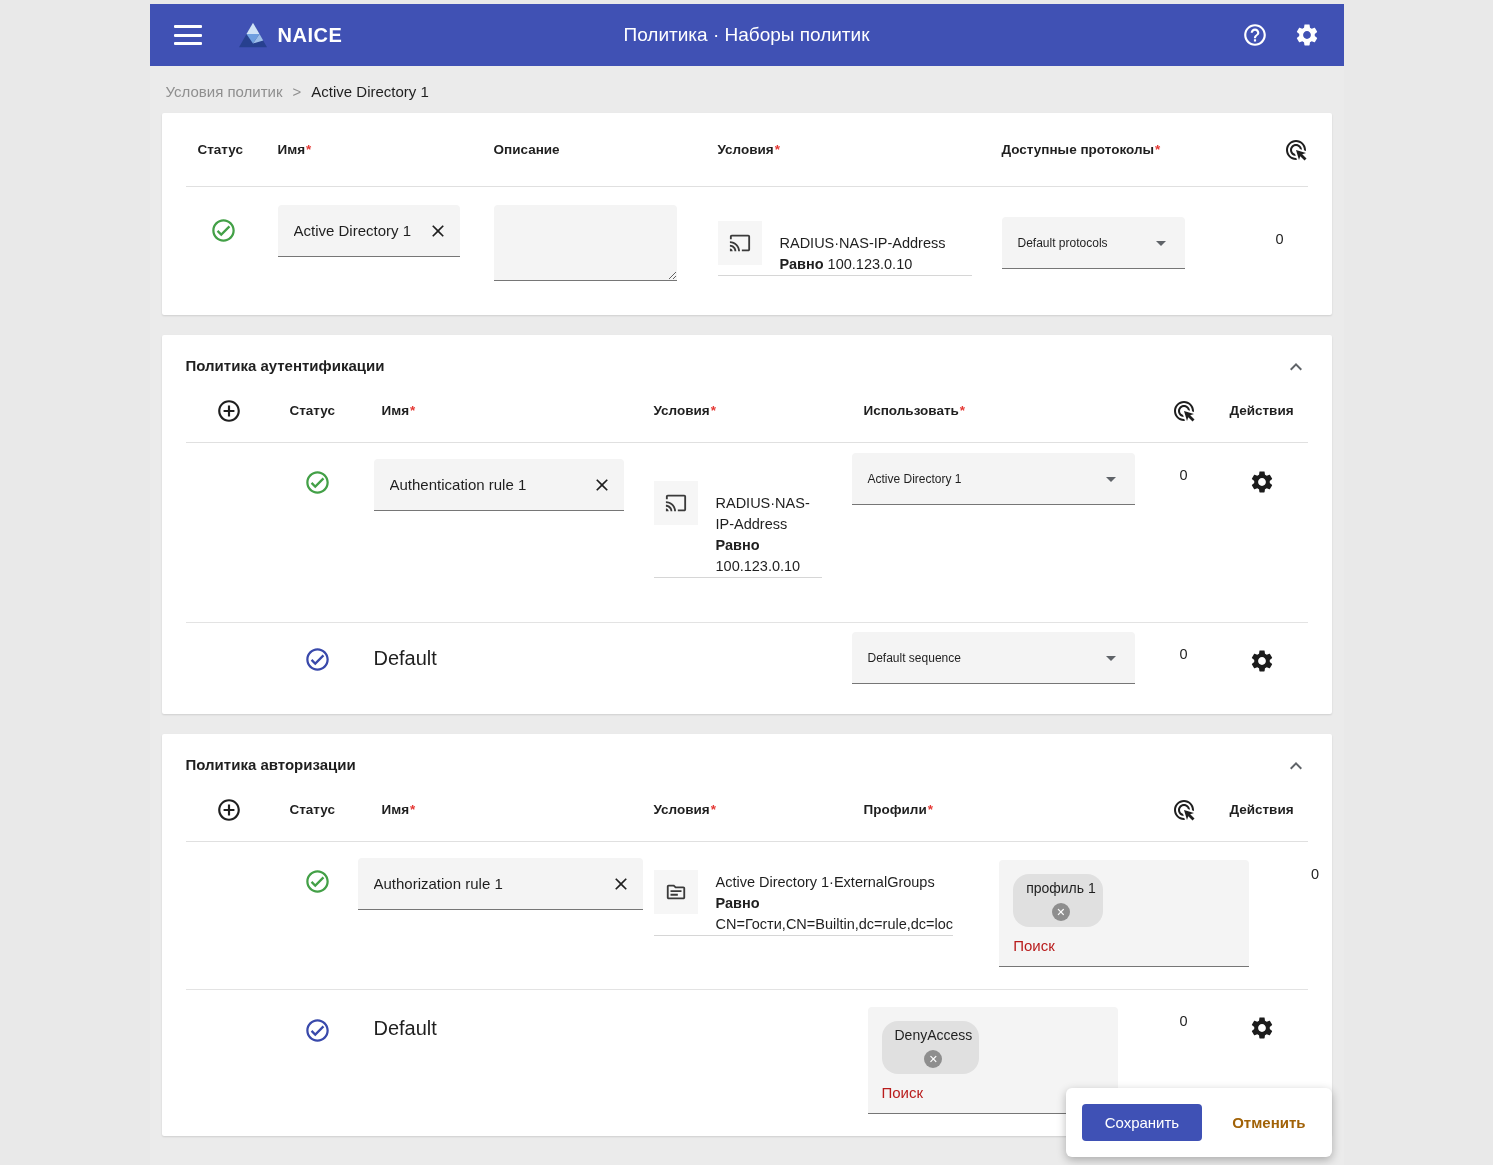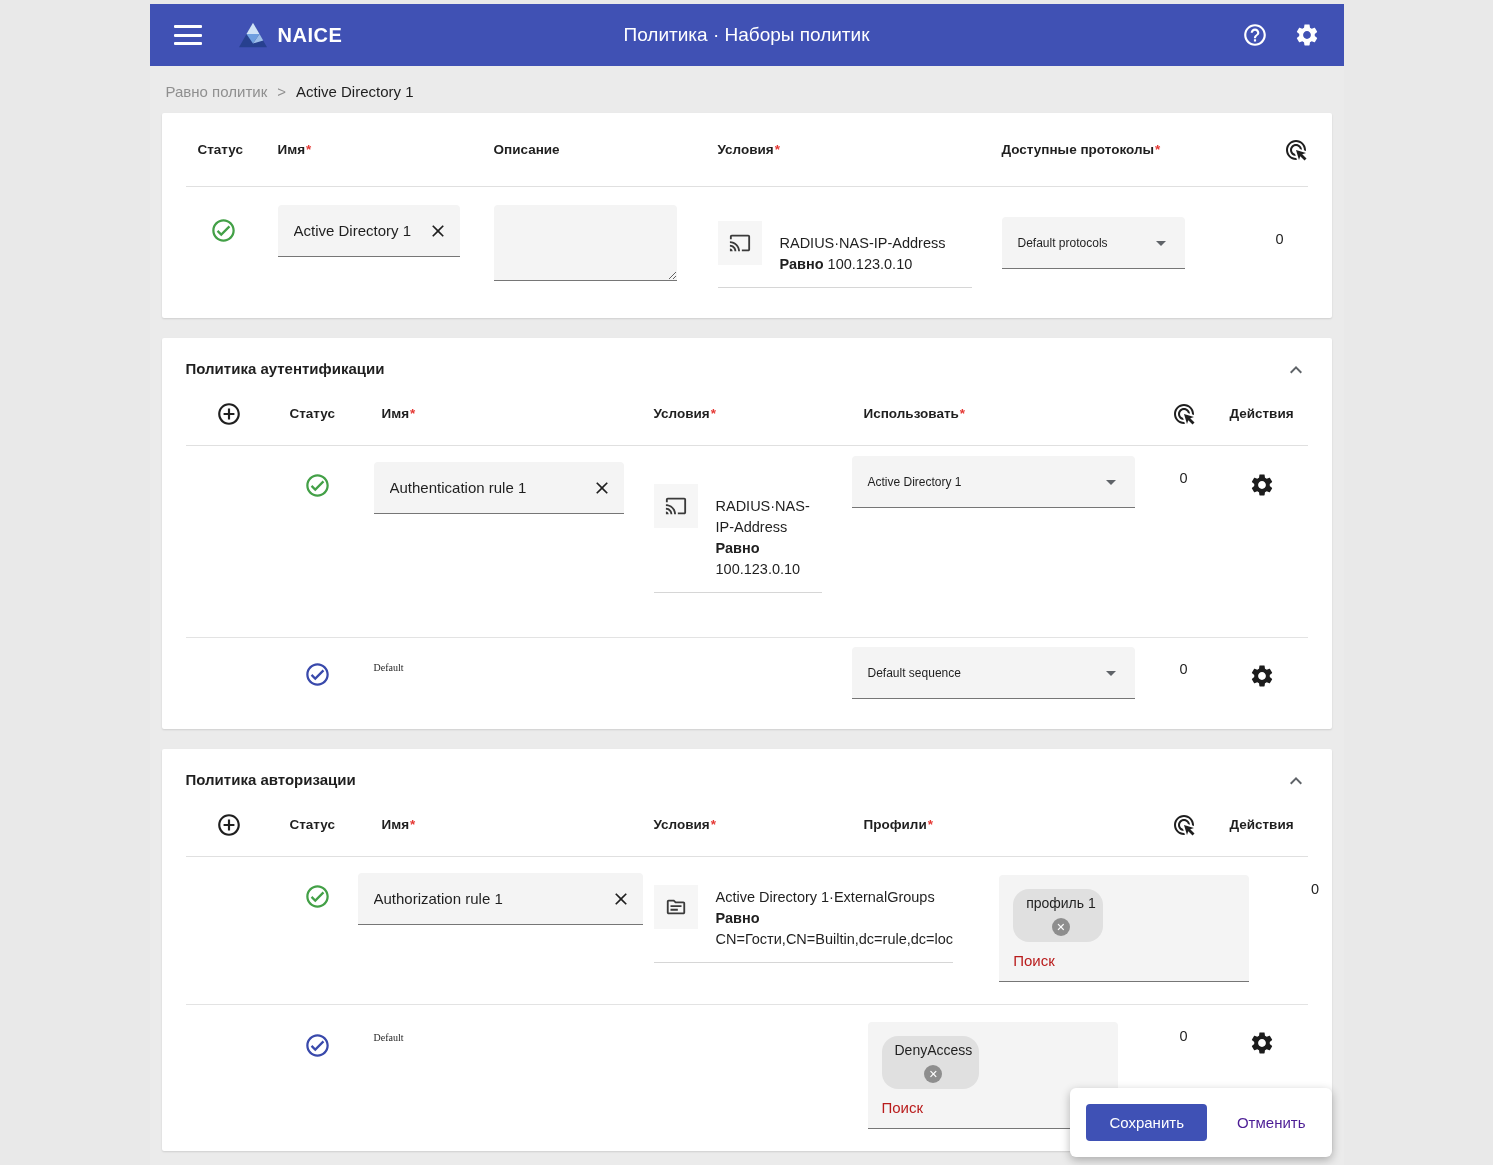--- a/index.html
+++ b/index.html
@@ -36,21 +36,21 @@
   .ps-head .c6 { justify-self:end; }
   .ps-body { padding-top:18px; padding-bottom:30px; }
 
   .status-cell { padding-top:12px; padding-left:24px; }
   .filled-field { background:#f4f4f4; border-bottom:1px solid #767676; border-radius:4px 4px 0 0; height:52px; display:flex; align-items:center; padding:0 10px 0 16px; }
   .filled-field input { flex:1; min-width:0; background:transparent; border:none; outline:none; font-size:15px; font-family:inherit; color:#1f1f1f; }
   .clear-btn { background:none; border:none; cursor:pointer; padding:2px; display:flex; }
   .name-field1 { width:182px; }
   textarea.desc { width:183px; height:76px; background:#f4f4f4; border:none; border-bottom:1px solid #767676; border-radius:4px 4px 0 0; resize:both; font-family:inherit; font-size:15px; padding:8px 12px; outline:none; }
 
-  .cond { display:flex; align-items:flex-start; margin-top:16px; margin-left:12px; margin-right:30px; border-bottom:1px solid #d6d6d6; padding-bottom:12px; }
+  .cond { display:flex; align-items:flex-start; margin-top:16px; margin-left:12px; margin-right:30px; border-bottom:1px solid #d6d6d6; }
   .cond-iconbox { width:44px; height:44px; background:#f6f6f6; display:flex; align-items:center; justify-content:center; flex:none; }
   .cond-text { font-size:14.5px; padding-left:18px; padding-top:12px; line-height:1.45; }
   .cond-text b { font-weight:700; }
   .cond.two-line .cond-text { padding-top:2px; }
   .cond.two-line .cond-val { display:block; }
 
   .select { background:#f4f4f4; border-bottom:1px solid #767676; border-radius:4px 4px 0 0; height:52px; display:flex; align-items:center; padding:0 12px 0 16px; cursor:pointer; }
   .select .sel-val { flex:1; font-size:12px; }
   .protocols-select { width:183px; margin-top:12px; }
   .hits-val { font-size:14.5px; text-align:center; display:block; padding-top:26px; }
@@ -67,21 +67,21 @@
   .tbl-head .hc4 { padding-left:16px; }
   .tbl-head .hc5 { padding-left:12px; }
   .tbl-head .hc6 { justify-self:center; }
   .tbl-head .hc7 { justify-self:center; max-width:66px; overflow:hidden; text-overflow:ellipsis; }
   .add-btn { background:none; border:none; cursor:pointer; margin-left:30px; display:flex; }
 
   .rule-row { position:relative; }
   .rule-row + .rule-row::before { content:""; position:absolute; left:24px; right:24px; top:0; border-top:1px solid #e3e3e3; }
   .rr-status { justify-self:center; padding-top:26px; }
   .rr-name-field { width:250px; margin-left:8px; margin-top:16px; }
-  .rr-name-text { font-size:10px; padding-left:8px; padding-top:30px; display:block;font-family:Liberation Serif, serif; }
+  .rr-name-text { font-size:20px; padding-left:8px; padding-top:30px; display:block; }
   .rr-cond { margin-top:38px; margin-left:16px; margin-right:30px; }
   .rr-cond.two-line { margin-top:28px; }
   .rr-select { width:283px; margin-left:0; margin-top:10px; }
   .rr-hits { padding-top:24px; }
   .gear-btn { background:none; border:none; cursor:pointer; justify-self:center; padding-top:26px; display:flex; }
   .auth-row1 { padding-bottom:44px; }
   .auth-row2 { padding-bottom:30px; }
   .auth-row2 .rr-status { padding-top:24px; }
   .auth-row2 .rr-name-text { padding-top:25px; }
 
@@ -89,21 +89,21 @@
   .chip { display:inline-flex; align-items:center; gap:7px; background:#e0e0e0; border-radius:16px; padding:6px 7px 6px 13px; font-size:14px;flex-direction:column; }
   .chip-remove { width:18px; height:18px; border-radius:50%; background:#8e8e8e; color:#fff; font-size:11px; line-height:18px; text-align:center; border:none; cursor:pointer; padding:0; font-family:inherit; }
   .profiles-search { color:#b91c1c; font-size:15px; margin-top:10px; }
   .authz-row { padding-bottom:22px; }
   .authz-row2 .rr-status { padding-top:28px; }
   .authz-row2 .rr-name-text { padding-top:28px; }
 
   
   .footer-card { position:absolute; right:12px; bottom:12px; background:#fff; border-radius:6px; box-shadow:0 3px 10px rgba(0,0,0,.28); padding:16px 26px 16px 16px; display:flex; align-items:center; gap:30px; }
   .save-btn { background:#3f51b5; color:#fff; border:none; border-radius:4px; font-size:15px; font-weight:500; padding:10px 23px; cursor:pointer; font-family:inherit; }
-  .cancel-btn { background:none; border:none; font-size:15px; font-weight:400; color:#4c1d95; cursor:pointer; font-family:inherit; }
+  .cancel-btn { background:none; border:none; font-size:15px; font-weight:700; color:#a16207; cursor:pointer; font-family:inherit; }
 
   svg { display:block; }
 </style>
 </head>
 <body>
 
 <svg width="0" height="0" style="position:absolute">
   <defs>
     <symbol id="i-gear" viewBox="0 0 24 24">
         <path d="M19.14 12.94c.04-.3.06-.61.06-.94 0-.32-.02-.64-.07-.94l2.03-1.58c.18-.14.23-.41.12-.61l-1.92-3.32c-.12-.22-.37-.29-.59-.22l-2.39.96c-.5-.38-1.03-.7-1.62-.94l-.36-2.54c-.04-.24-.24-.41-.48-.41h-3.84c-.24 0-.43.17-.47.41l-.36 2.54c-.59.24-1.13.57-1.62.94l-2.39-.96c-.22-.08-.47 0-.59.22L2.74 8.87c-.12.21-.08.47.12.61l2.03 1.58c-.05.3-.09.63-.09.94s.02.64.07.94l-2.03 1.58c-.18.14-.23.41-.12.61l1.92 3.32c.12.22.37.29.59.22l2.39-.96c.5.38 1.03.7 1.62.94l.36 2.54c.05.24.24.41.48.41h3.84c.24 0 .44-.17.47-.41l.36-2.54c.59-.24 1.13-.56 1.62-.94l2.39.96c.22.08.47 0 .59-.22l1.92-3.32c.12-.22.07-.47-.12-.61l-2.01-1.58zM12 15.6c-1.98 0-3.6-1.62-3.6-3.6s1.62-3.6 3.6-3.6 3.6 1.62 3.6 3.6-1.62 3.6-3.6 3.6z"></path>
@@ -166,21 +166,21 @@
         </button>
       <button class="iconbtn">
           <svg width="26" height="26" fill="#fff">
             <use href="#i-gear"></use>
           </svg>
         </button>
     </div>
   </header>
 
   <nav class="breadcrumb">
-    <span class="bc-parent">Равно политик</span>
+    <span class="bc-parent">Условия политик</span>
     <span class="bc-sep">&gt;</span>
     <span class="bc-current">Active Directory 1</span>
   </nav>
 
   <section class="card">
     <div class="grid1 ps-head">
       <span class="hlabel c1"><span>Статус</span></span>
       <span class="hlabel"><span>Имя</span><span class="req">*</span></span>
       <span class="hlabel"><span>Описание</span></span>
       <span class="hlabel c4"><span>Условия</span><span class="req">*</span></span>

